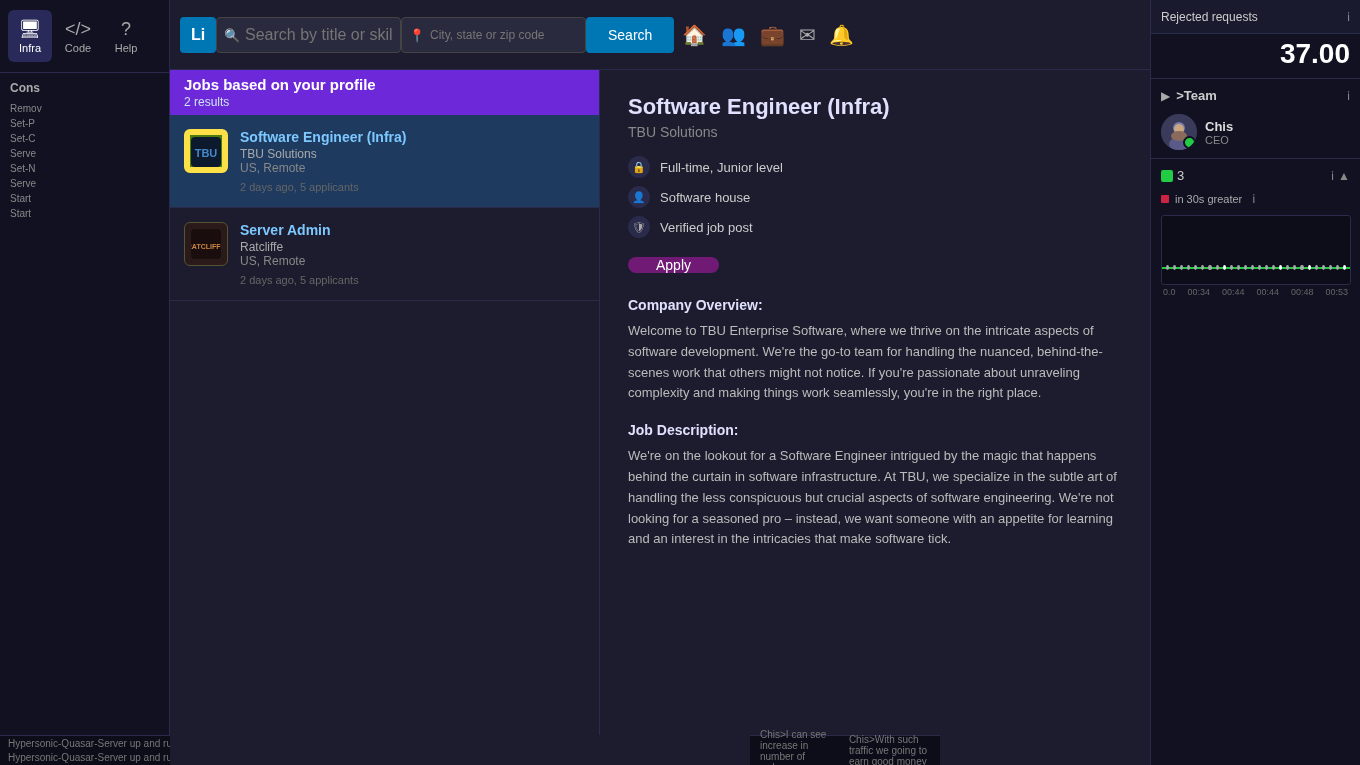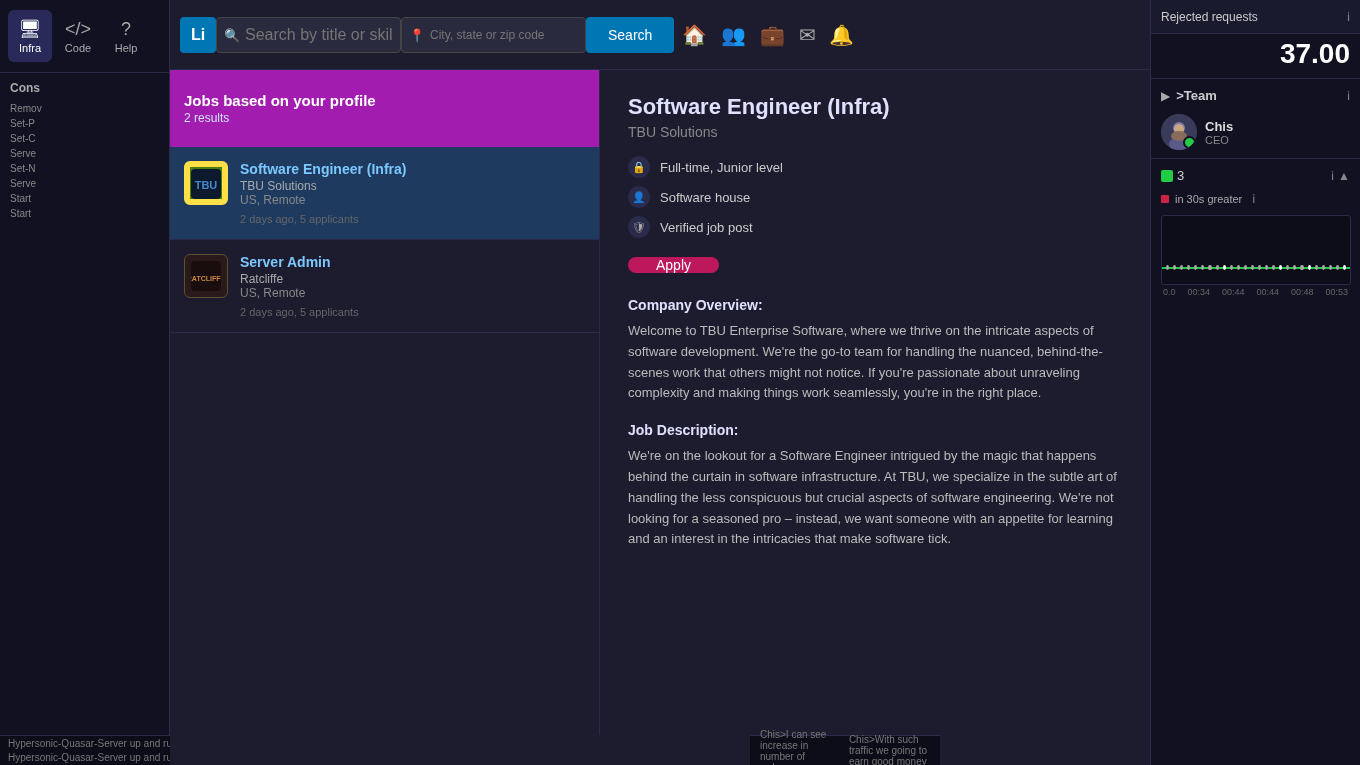--- a/index.html
+++ b/index.html
@@ -190,22 +190,22 @@
     }
 
     
     #job-list-panel {
       width: 430px;
       background: #1c1c2e;
       border-right: 1px solid #2a2a4a;
       overflow-y: auto;
     }
     #jobs-header {
-      background: #a21caf;
-      padding: 22px 14px;
+      background: #6d28d9;
+      padding: 6px 14px;
     }
     #jobs-header-title {
       color: white;
       font-size: 15px;
       font-weight: 600;
     }
     #jobs-header-count {
       color: #cce5f7;
       font-size: 12px;
       margin-top: 2px;
@@ -299,21 +299,21 @@
       background: #2a2a4a;
       border-radius: 50%;
       display: flex;
       align-items: center;
       justify-content: center;
       font-size: 11px;
       color: #aaa;
       flex-shrink: 0;
     }
     #apply-btn {
-      background: #be185d;
+      background: #701a75;
       border: none;
       border-radius: 20px;
       color: white;
       font-size: 14px;
       padding: 0 28px;
       cursor: pointer;
       margin-bottom: 24px;
       font-weight: 500;
       text-align: right;
     }

